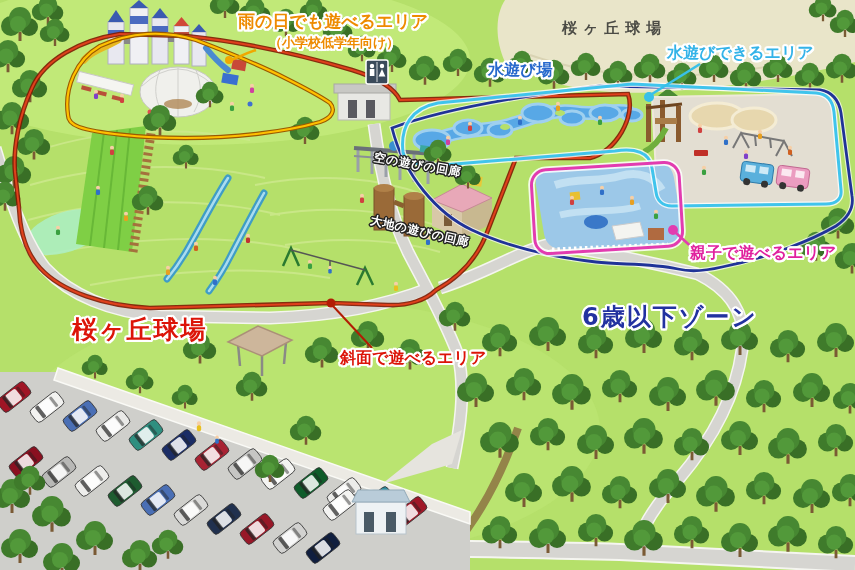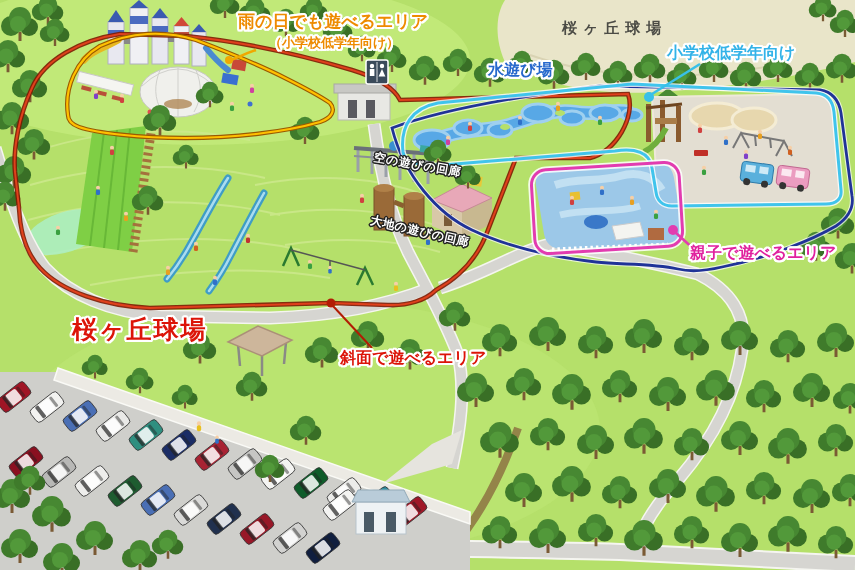--- a/index.html
+++ b/index.html
@@ -486,19 +486,20 @@
     <rect x="369.8" y="69" width="4.6" height="7" fill="#fff"></rect>
     <circle cx="382" cy="66" r="2.2" fill="#fff"></circle>
     <polygon points="378.6,76.5 385.4,76.5 382,69" fill="#fff"></polygon>
   </g>
 </svg>
 
   <div class="lbl ow rainy1" style="color: rgb(238, 139, 0);">雨の日でも遊べるエリア</div>
   <div class="lbl ow rainy2" style="color: rgb(238, 139, 0);">（小学校低学年向け）</div>
   <div class="lbl ballpark" style="color: rgb(75, 75, 69);">桜ヶ丘球場</div>
   <div class="lbl ow waterpg" style="color: rgb(38, 104, 204);">水遊び場</div>
-  <div class="lbl ow waterarea" style="color: rgb(51, 179, 232);">小学校低学年向け</div>
+  <div class="lbl ow waterarea" style="color: rgb(51, 179, 232);">水遊びできるエリア</div>
   <div class="lbl ob sky">空の遊びの回廊</div>
   <div class="lbl ob earth">大地の遊びの回廊</div>
   <div class="lbl ow slope" style="color: rgb(220, 20, 8);">斜面で遊べるエリア</div>
   <div class="lbl ow parentchild" style="color: rgb(224, 33, 158);">親子で遊べるエリア</div>
   <div class="lbl ow zone-elem" style="color: rgb(220, 20, 8);">桜ヶ丘球場</div>
+  <div class="lbl ow zone-six" style="color: rgb(34, 50, 160);">6歳以下ゾーン</div>
 </div>
 
 </body></html>

